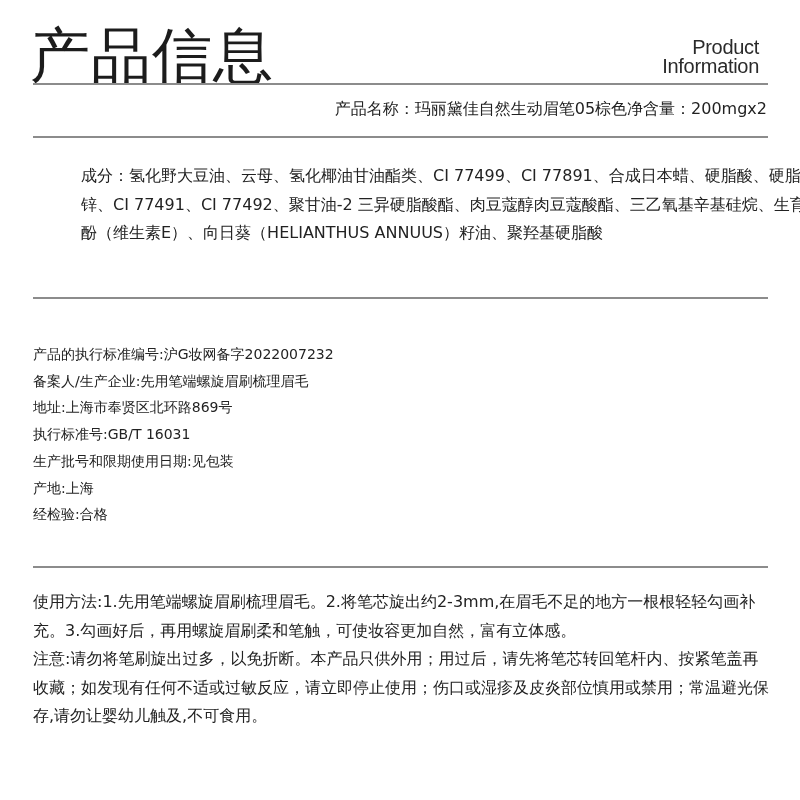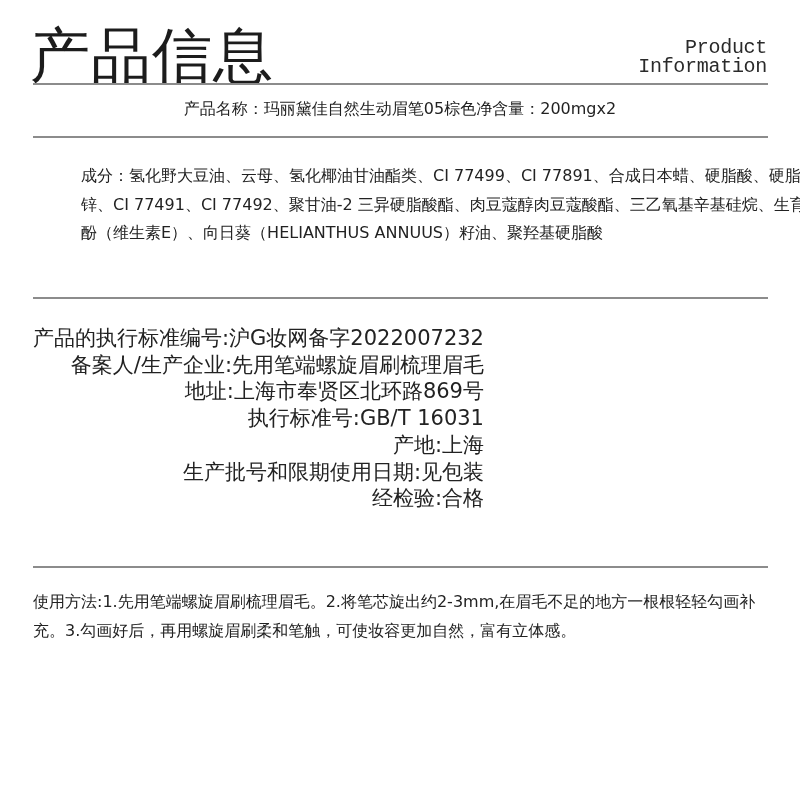--- a/index.html
+++ b/index.html
@@ -7,36 +7,36 @@
     width: 800px; height: 800px; position: relative; overflow: hidden;
     font-family: "DejaVu Sans", "Liberation Sans", sans-serif;
     color: #222222;
   }
   .title {
     position: absolute; left: 30px; top: 20px;
     font-size: 60px; line-height: 70px; font-weight: 300; color: #1c1c1c;
     letter-spacing: 1px;
   }
   .title-en {
-    position: absolute; right: 33px; top: 38px; text-align: right;
-    font-family: Liberation Mono, monospace; font-size: 20px; line-height: 19px;
+    position: absolute; right: 41px; top: 38px; text-align: right;
+    font-family: Liberation Sans, sans-serif; font-size: 20px; line-height: 19px;
     color: #2a2a2a; letter-spacing: -0.3px;
   }
   .rule { position: absolute; left: 33px; width: 735px; height: 2px; background: #8c8c8c; }
   .row-name {
     position: absolute; left: 33px; top: 97px; right: 33px;
     font-size: 16px; line-height: 24px; color: #222;
-    display: flex; justify-content: center;
+    display: flex; justify-content: flex-end;
   }
   .para {
     position: absolute; left: 33px; width: 736px;
     font-size: 16px; line-height: 28.5px; color: #222;
   }
   .kv { display: block; }
-  .reg { position: absolute; left: 33px; top: 325px; font-size: 21px; line-height: 26.7px; color: #222; text-align: right; }
+  .reg { position: absolute; left: 33px; top: 341px; font-size: 14px; line-height: 26.7px; color: #222; }
 </style>
 </head>
 <body>
 
 <div class="title">产品信息</div>
 <div class="title-en">
   <div>Product</div>
   <div>Information</div>
 </div>
 
@@ -51,22 +51,23 @@
 
 <div class="para" style="top:162px;margin-left:48px;">成分：氢化野大豆油、云母、氢化椰油甘油酯类、CI 77499、CI 77891、合成日本蜡、硬脂酸、硬脂酸锌、CI 77491、CI 77492、聚甘油-2 三异硬脂酸酯、肉豆蔻醇肉豆蔻酸酯、三乙氧基辛基硅烷、生育酚（维生素E）、向日葵（HELIANTHUS ANNUUS）籽油、聚羟基硬脂酸</div>
 
 <div class="rule" style="top:297px;"></div>
 
 <div class="reg">
   <div class="kv"><span>产品的执行标准编号:</span><span>沪G妆网备字2022007232</span></div>
   <div class="kv"><span>备案人/生产企业:</span><span>先用笔端螺旋眉刷梳理眉毛</span></div>
   <div class="kv"><span>地址:</span><span>上海市奉贤区北环路869号</span></div>
   <div class="kv"><span>执行标准号:</span><span>GB/T 16031</span></div>
+  <div class="kv"><span>生产批号和限期使用日期:</span><span>见包装</span></div>
   <div class="kv"><span>产地:</span><span>上海</span></div>
-  <div class="kv"><span>生产批号和限期使用日期:</span><span>见包装</span></div>
   <div class="kv"><span>经检验:</span><span>合格</span></div>
 </div>
 
 <div class="rule" style="top:566px;"></div>
 
 <div class="para" style="top:588px;">
   <div>使用方法:1.先用笔端螺旋眉刷梳理眉毛。2.将笔芯旋出约2-3mm,在眉毛不足的地方一根根轻轻勾画补充。3.勾画好后，再用螺旋眉刷柔和笔触，可使妆容更加自然，富有立体感。</div>
+  <div>注意:请勿将笔刷旋出过多，以免折断。本产品只供外用；用过后，请先将笔芯转回笔杆内、按紧笔盖再收藏；如发现有任何不适或过敏反应，请立即停止使用；伤口或湿疹及皮炎部位慎用或禁用；常温避光保存,请勿让婴幼儿触及,不可食用。</div>
 </div>
 
 </body></html>

